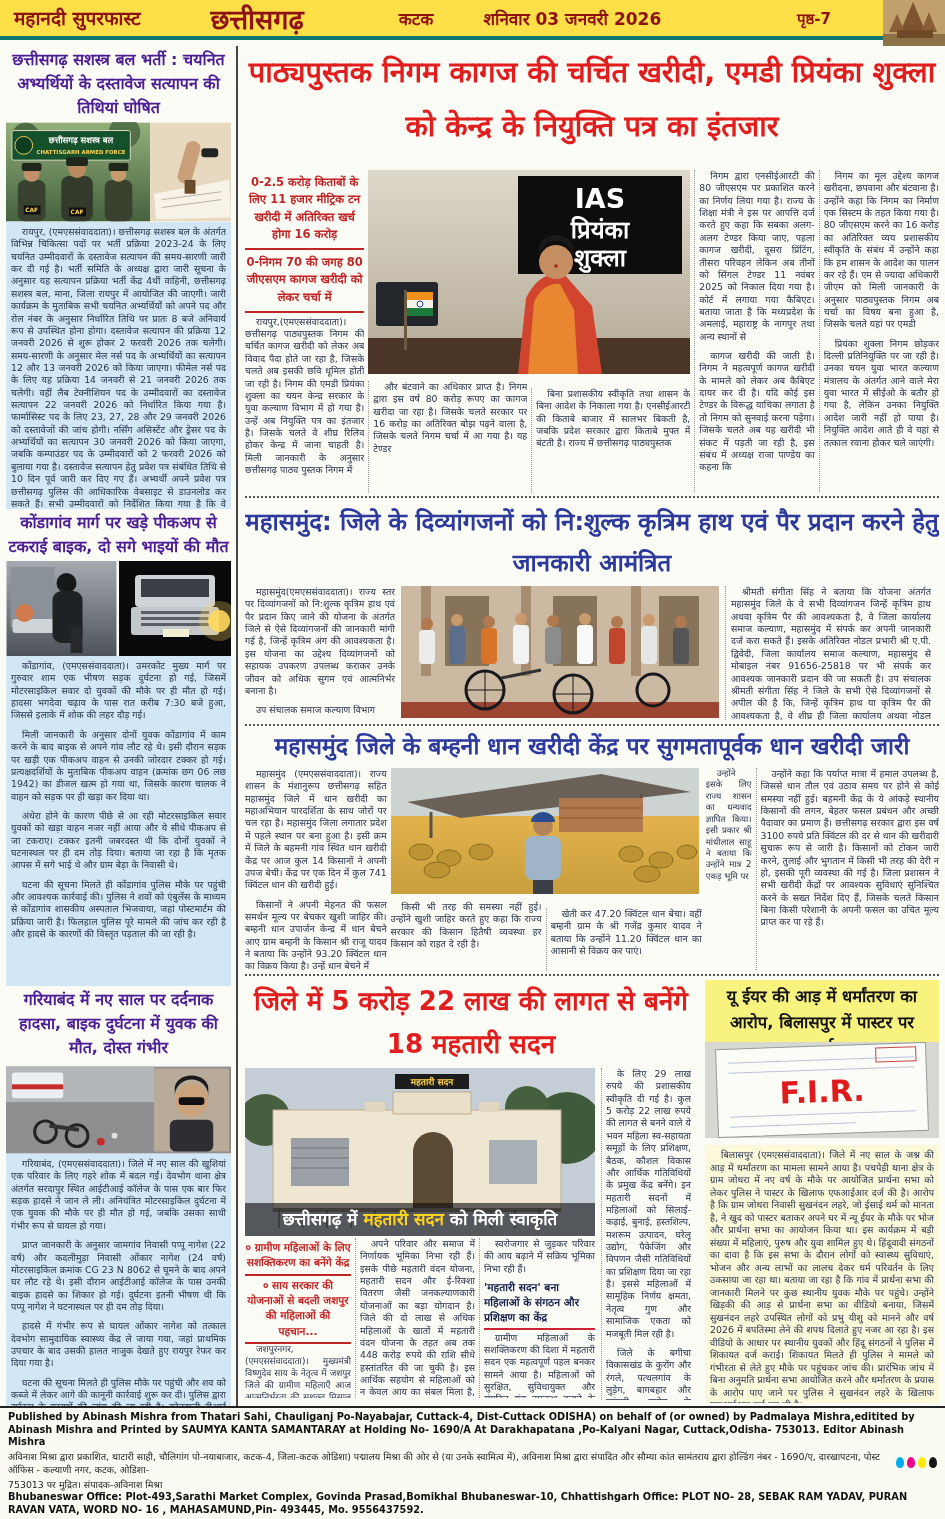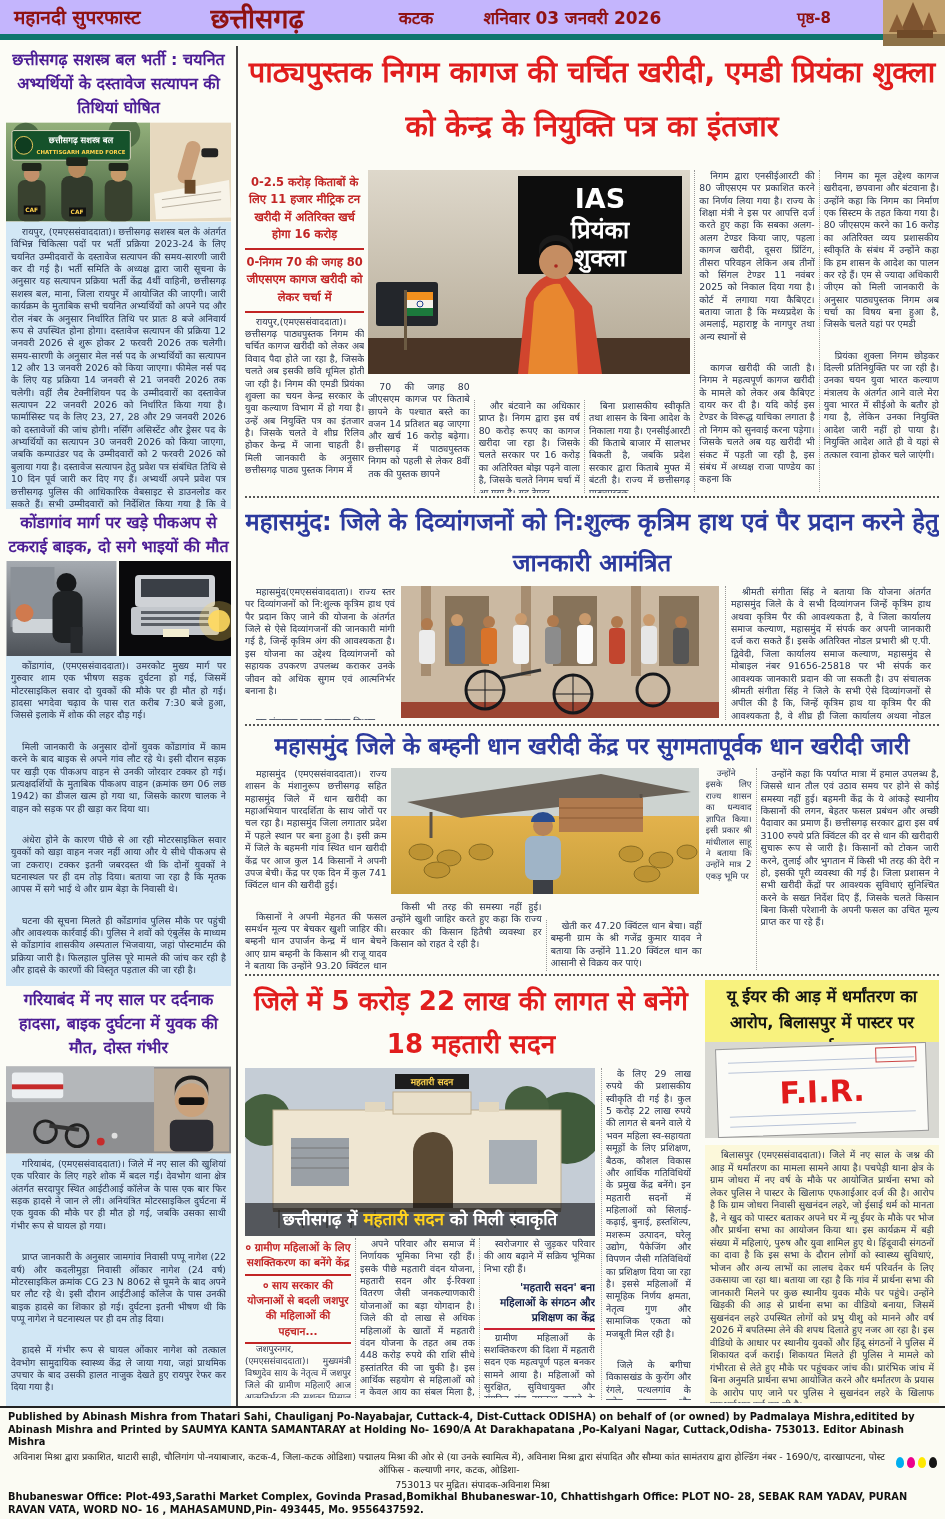--- a/index.html
+++ b/index.html
@@ -1,32 +1,32 @@
 <!DOCTYPE html>
 <html><head>
 <meta charset="utf-8">
 <style>
   * { box-sizing: border-box; margin: 0; padding: 0; }
   html,body { background:#ddd; }
   body { font-family:"DejaVu Sans","Liberation Sans",sans-serif; }
   .page { position:relative; width:945px; height:1519px; margin:0 auto; background:#fcfcf6; overflow:hidden; }
 
   
-  .masthead { position:absolute; left:0; top:0; width:911px; height:40px; background:#c4b5fd;
-    display:flex; align-items:center; gap:10px; padding:0 14px; color:#8f1212; border-bottom:6px solid #0f766e; }
+  .masthead { position:absolute; left:0; top:0; width:911px; height:40px; background:#fde047;
+    display:flex; align-items:center; gap:10px; padding:0 14px; color:#8f1212; border-bottom:4px solid #0f766e; }
   .mh-brand { font-size:19px; font-weight:bold; }
   .mh-title { font-size:27px; font-weight:bold; margin-left:60px; }
   .mh-city  { font-size:17px; font-weight:bold; margin-left:85px; }
   .mh-date  { font-size:17px; font-weight:bold; margin-left:40px; }
   .mh-page  { font-size:15px; font-weight:bold; margin-left:auto; margin-right:66px; }
   .mh-temple { position:absolute; right:0; top:0; width:62px; height:46px; }
 
   
   .bt { font-size:9.3px; line-height:1.33; color:#27334e; text-align:justify; text-indent:11px; overflow:hidden; }
-  p.bt + p.bt { margin-top:19px; }
+  p.bt + p.bt { margin-top:7px; }
   .col { overflow:hidden; }
   .dsep { border-top:2px dotted #555; margin:4px 0; height:0; }
 
   
   .left-col { position:absolute; left:6px; top:46px; width:232px; height:1360px; border-right:2px solid #444; padding-right:5px; overflow:hidden; }
   .lhl { color:#4c1d95; font-weight:bold; text-align:center; font-size:16px; line-height:1.5; padding:2px 0; overflow:hidden; }
   .lbody { background:#d2e7f5; padding:4px 5px; overflow:hidden; }
   .lphoto { width:100%; display:block; }
   .limgrow { display:flex; gap:2px; }
 
@@ -64,48 +64,48 @@
   .ph-sadan { position:relative; width:350px; height:168px; overflow:hidden; }
   .sadan-cap { position:absolute; left:0; right:0; bottom:0; background:rgba(15,15,18,.62); color:#fff;
     font-weight:bold; font-size:17px; line-height:1.45; text-align:center; padding:4px 2px; }
   .sadan-cap .ylw { color:#ffd21e; }
   .mah-under { display:flex; gap:4px; height:160px; margin-top:2px; }
   .mcolA { width:106px; }
   .rbullet { color:#c22525; font-weight:bold; font-size:10.6px; line-height:1.45; text-align:center; padding:2px 0 3px; border-bottom:2px solid #c22525; overflow:hidden; }
   .mcolA .bt { font-size:8.9px; }
   .mcolB { width:120px; }
   .mcolC { width:116px; }
-  .msub { font-weight:bold; color:#14204a; font-size:10.6px; line-height:1.4; text-align:right; border-bottom:2px solid #c23; padding:3px 0; margin:2px 0; }
+  .msub { font-weight:bold; color:#14204a; font-size:10.6px; line-height:1.4; text-align:left; border-bottom:2px solid #c23; padding:3px 0; margin:2px 0; }
   .mcolD { width:90px; }
 
   .fir { width:234px; }
   .fir-hl { background:#f8f27e; color:#131313; font-weight:bold; font-size:16.5px; line-height:1.55; text-align:center; padding:4px 3px; height:62px; overflow:hidden; }
   .fir-body { background:#fcf8da; padding:4px 5px; height:258px; overflow:hidden; margin-top:3px; }
   .fir-body .bt { font-size:9.4px; }
 
   
   .footer { position:absolute; left:0; top:1406px; width:945px; height:113px; border-top:2px solid #222; padding:3px 8px 0; background:#fbfbf3; }
   .f-en { font-weight:bold; font-size:9.8px; color:#111; line-height:1.3; }
-  .f-hi { font-size:9.4px; color:#222; line-height:1.35; margin-top:2px;text-align:center; }
+  .f-hi { font-size:9.4px; color:#222; line-height:1.35; margin-top:2px; }
   .f-row { display:flex; align-items:center; gap:6px; }
   .cmyk { display:inline-flex; gap:3px; align-items:center; }
   .cmyk i { width:8px; height:11px; border-radius:50% 50% 50% 50%/58% 58% 42% 42%; display:inline-block; }
   .d-c{background:#00aeef}.d-m{background:#ec008c}.d-y{background:#ffe800}.d-k{background:#161616}
 </style>
 </head>
 <body>
 
 <div class="page">
 
   <div class="masthead">
     <span class="mh-brand">महानदी सुपरफास्ट</span>
     <span class="mh-title">छत्तीसगढ़</span>
     <span class="mh-city">कटक</span>
     <span class="mh-date">शनिवार 03 जनवरी 2026</span>
-    <span class="mh-page">पृष्ठ-8</span>
+    <span class="mh-page">पृष्ठ-7</span>
   </div>
   <svg class="mh-temple" viewBox="0 0 62 46">
     <rect width="62" height="46" fill="#c2a06c"></rect>
     <rect x="0" y="34" width="62" height="12" fill="#8d7248"></rect>
     <polygon points="30,2 42,30 18,30" fill="#7e5430"></polygon>
     <polygon points="46,12 54,32 38,32" fill="#8a5e36"></polygon>
     <polygon points="14,14 22,32 6,32" fill="#8a5e36"></polygon>
     <rect x="14" y="30" width="36" height="8" fill="#6f4a28"></rect>
   </svg>
 
@@ -250,21 +250,20 @@
           <circle cx="188" cy="92" r="17" fill="#c58d62"></circle>
           <path d="M171,88 a17,17 0 0 1 34,0 l0,-9 a17,14 0 0 0 -34,0 z" fill="#1a1a1a"></path>
           <circle cx="188" cy="96" r="1.8" fill="#a8261f"></circle>
           <rect x="36" y="120" width="3" height="60" fill="#6b5a42"></rect>
           <rect x="39" y="122" width="26" height="8" fill="#f2901e"></rect>
           <rect x="39" y="130" width="26" height="8" fill="#f5f2ea"></rect>
           <rect x="39" y="138" width="26" height="8" fill="#1c7a3c"></rect>
           <circle cx="52" cy="134" r="3" fill="none" stroke="#1d3f8f"></circle>
         </svg>
         <div class="munder">
-          <p class="bt col">70 की जगह 80 जीएसएम कागज पर किताबे छापने के पश्चात बस्ते का वजन 14 प्रतिशत बढ़ जाएगा और खर्च 16 करोड़ बढ़ेगा। छत्तीसगढ़ में पाठ्यपुस्तक निगम को पहली से लेकर 8वीं तक की पुस्तक छापने</p>
           <p class="bt col" style="border-left:1px dotted #999;padding-left:4px">और बंटवाने का अधिकार प्राप्त है। निगम द्वारा इस वर्ष 80 करोड़ रूपए का कागज खरीदा जा रहा है। जिसके चलते सरकार पर 16 करोड़ का अतिरिक्त बोझ पढ़ने वाला है, जिसके चलते निगम चर्चा में आ गया है। यह टेण्डर</p>
           <p class="bt col" style="border-left:1px dotted #999;padding-left:4px">बिना प्रशासकीय स्वीकृति तथा शासन के बिना आदेश के निकाला गया है। एनसीईआरटी की किताबे बाजार में सालभर बिकती है, जबकि प्रदेश सरकार द्वारा किताबे मुफ्त में बंटती है। राज्य में छत्तीसगढ़ पाठ्यपुस्तक</p>
         </div>
       </div>
       <div class="mcol5 col">
         <p class="bt">निगम द्वारा एनसीईआरटी की 80 जीएसएम पर प्रकाशित करने का निर्णय लिया गया है। राज्य के शिक्षा मंत्री ने इस पर आपत्ति दर्ज करते हुए कहा कि सबका अलग-अलग टेण्डर किया जाए, पहला कागज खरीदी, दूसरा प्रिंटिंग, तीसरा परिवहन लेकिन अब तीनों को सिंगल टेण्डर 11 नवंबर 2025 को निकाल दिया गया है। कोर्ट में लगाया गया कैबिएट। बताया जाता है कि मध्यप्रदेश के अमलाई, महाराष्ट्र के नागपुर तथा अन्य स्थानों से</p>
         <p class="bt">कागज खरीदी की जाती है। निगम ने महत्वपूर्ण कागज खरीदी के मामले को लेकर अब कैबिएट दायर कर दी है। यदि कोई इस टेण्डर के विरूद्ध याचिका लगाता है तो निगम को सुनवाई करना पड़ेगा। जिसके चलते अब यह खरीदी भी संकट में पड़ती जा रही है, इस संबंध में अध्यक्ष राजा पाण्डेय का कहना कि</p>
       </div>
       <div class="mcol6 col">
         <p class="bt">निगम का मूल उद्देश्य कागज खरीदना, छपवाना और बंटवाना है। उन्होंने कहा कि निगम का निर्माण एक सिस्टम के तहत किया गया है। 80 जीएसएम करने का 16 करोड़ का अतिरिक्त व्यय प्रशासकीय स्वीकृति के संबंध में उन्होंने कहा कि हम शासन के आदेश का पालन कर रहे हैं। एम से ज्यादा अधिकारी जीएम को मिली जानकारी के अनुसार पाठ्यपुस्तक निगम अब चर्चा का विषय बना हुआ है, जिसके चलते यहां पर एमडी</p>

